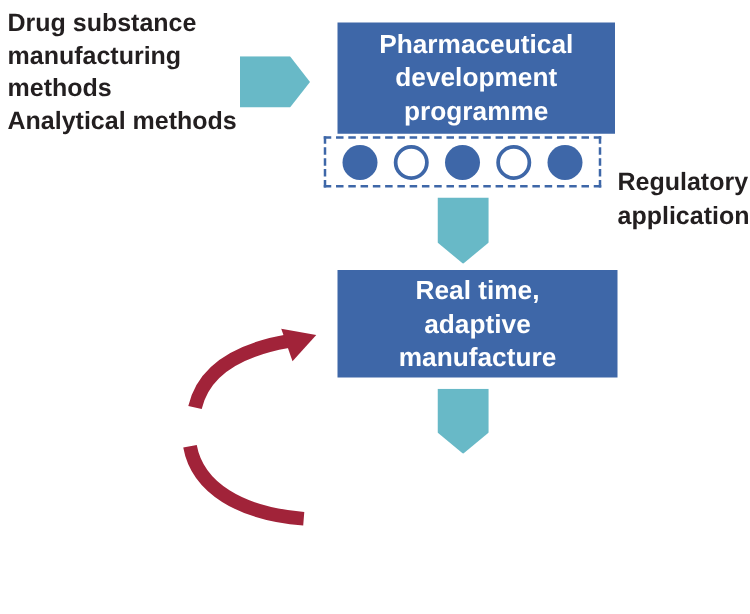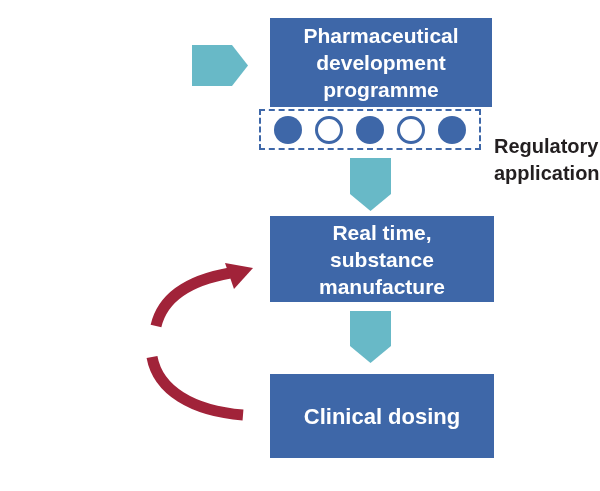--- a/index.html
+++ b/index.html
@@ -59,20 +59,24 @@
   .svg-abs { position: absolute; display: block; }
   .teal-shape { fill: var(--teal); }
   .red-stroke { stroke: var(--arrow-red); stroke-width: 11; fill: none; stroke-linecap: butt; }
   .red-fill { fill: var(--arrow-red); }
 </style>
 </head>
 <body>
 
 <div class="canvas">
 
+  <div class="dark-label" style="left:6px; top:6px; width:200px;">Drug substance
+manufacturing
+methods
+Analytical methods</div>
 
   <svg class="svg-abs" style="left:192px; top:45px;" width="56" height="41" viewBox="0 0 56 41">
     <polygon class="teal-shape" points="0,0 40,0 56,20.5 40,41 0,41"></polygon>
   </svg>
 
   <div class="blue-box" style="left:259px; top:18px; width:222px; height:89px;">Pharmaceutical
 development
 programme</div>
 
   <div class="tray">
@@ -84,28 +88,27 @@
   </div>
 
   <div class="dark-label" style="left:494px; top:133px; width:110px; line-height:27px;">Regulatory
 application</div>
 
   <svg class="svg-abs" style="left:350px; top:158px;" width="41" height="53" viewBox="0 0 41 53">
     <polygon class="teal-shape" points="0,0 41,0 41,36 20.5,53 0,36"></polygon>
   </svg>
 
   <div class="blue-box" style="left:259px; top:216px; width:224px; height:86px;">Real time,
-substance
+adaptive
 manufacture</div>
 
   <svg class="svg-abs" style="left:350px; top:311px;" width="41" height="52" viewBox="0 0 41 52">
     <polygon class="teal-shape" points="0,0 41,0 41,35 20.5,52 0,35"></polygon>
   </svg>
 
-  <div class="blue-box" style="left:259px; top:374px; width:224px; height:84px; font-size:22px;">Clinical dosing</div>
 
   <svg class="svg-abs" style="left:130px; top:255px;" width="130" height="170" viewBox="0 0 130 170">
     <path class="red-stroke" d="M 26,71 C 32,45 55,26 100,18"></path>
     <polygon class="red-fill" points="123,13 95,8 104,34"></polygon>
     <path class="red-stroke" d="M 22,102 C 28,135 62,156 113,160"></path>
   </svg>
 
 
 </div>
 

